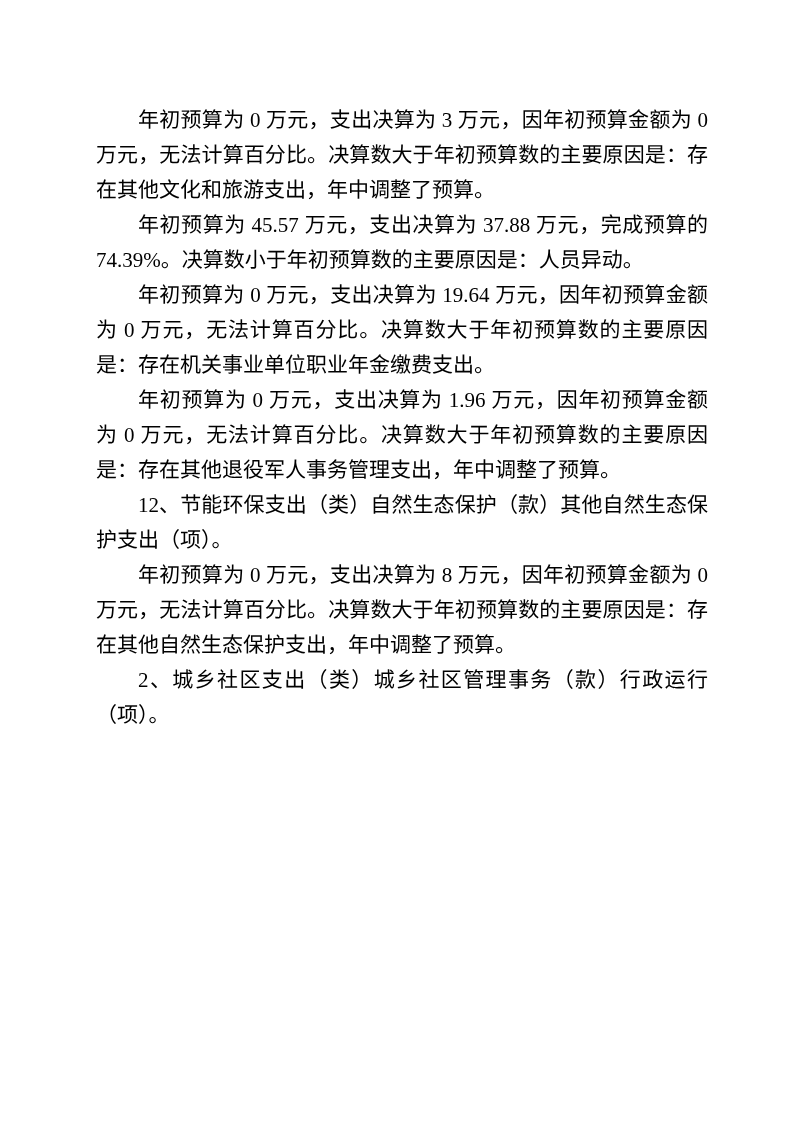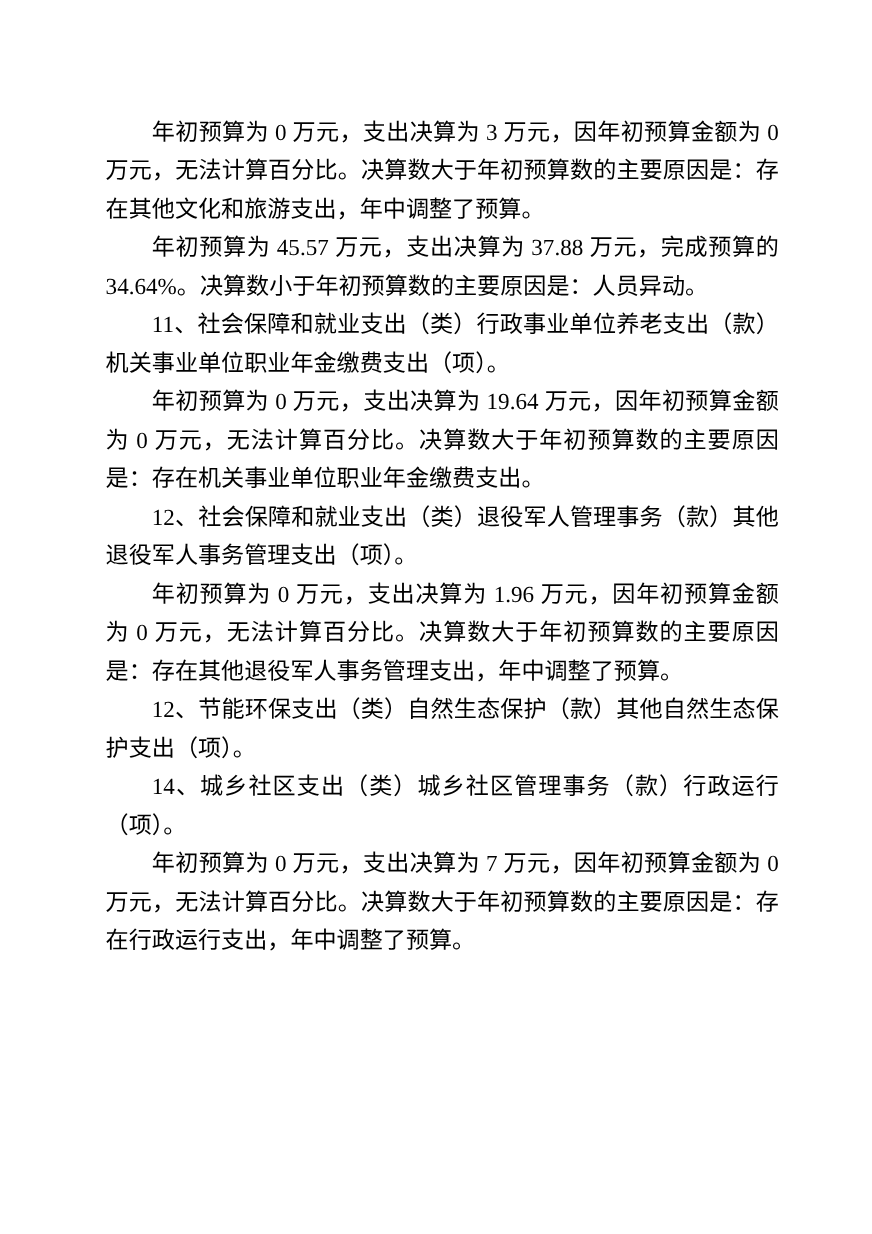--- a/index.html
+++ b/index.html
@@ -32,22 +32,20 @@
     text-indent: 2em;
     word-break: break-all;
   }
 </style>
 </head>
 <body>
 
 <div class="page">
   <div class="content">
     <p class="para">年初预算为 0 万元，支出决算为 3 万元，因年初预算金额为 0 万元，无法计算百分比。决算数大于年初预算数的主要原因是：存在其他文化和旅游支出，年中调整了预算。</p>
-    <p class="para">年初预算为 45.57 万元，支出决算为 37.88 万元，完成预算的 34.64%。决算数小于年初预算数的主要原因是：人员异动。</p>
-    <p class="para">11、社会保障和就业支出（类）行政事业单位养老支出（款）机关事业单位职业年金缴费支出（项）。</p>
+    <p class="para">年初预算为 45.57 万元，支出决算为 37.88 万元，完成预算的 74.39%。决算数小于年初预算数的主要原因是：人员异动。</p>
     <p class="para">年初预算为 0 万元，支出决算为 19.64 万元，因年初预算金额为 0 万元，无法计算百分比。决算数大于年初预算数的主要原因是：存在机关事业单位职业年金缴费支出。</p>
-    <p class="para">12、社会保障和就业支出（类）退役军人管理事务（款）其他退役军人事务管理支出（项）。</p>
     <p class="para">年初预算为 0 万元，支出决算为 1.96 万元，因年初预算金额为 0 万元，无法计算百分比。决算数大于年初预算数的主要原因是：存在其他退役军人事务管理支出，年中调整了预算。</p>
     <p class="para">12、节能环保支出（类）自然生态保护（款）其他自然生态保护支出（项）。</p>
-    <p class="para">14、城乡社区支出（类）城乡社区管理事务（款）行政运行（项）。</p>
-    <p class="para">年初预算为 0 万元，支出决算为 7 万元，因年初预算金额为 0 万元，无法计算百分比。决算数大于年初预算数的主要原因是：存在行政运行支出，年中调整了预算。</p>
+    <p class="para">年初预算为 0 万元，支出决算为 8 万元，因年初预算金额为 0 万元，无法计算百分比。决算数大于年初预算数的主要原因是：存在其他自然生态保护支出，年中调整了预算。</p>
+    <p class="para">2、城乡社区支出（类）城乡社区管理事务（款）行政运行（项）。</p>
   </div>
 </div>
 
 </body></html>

